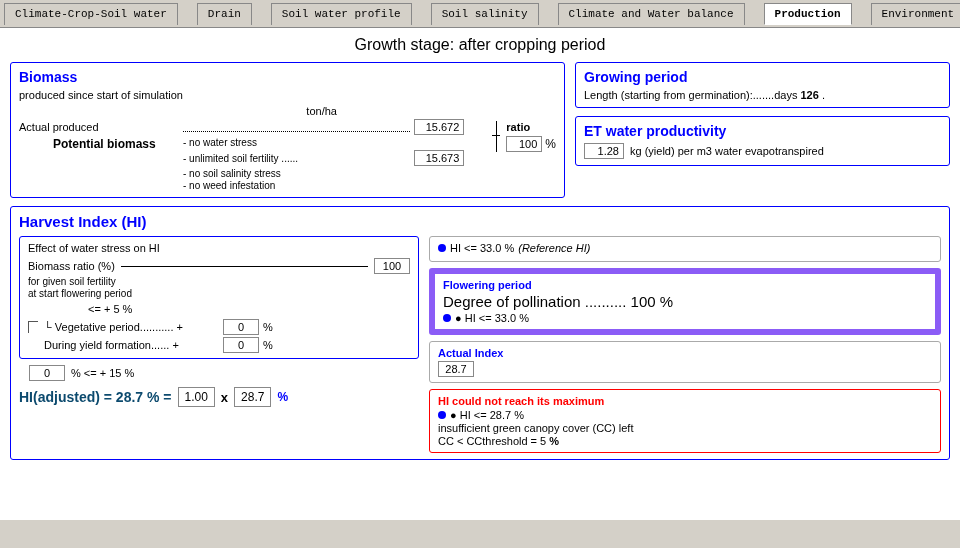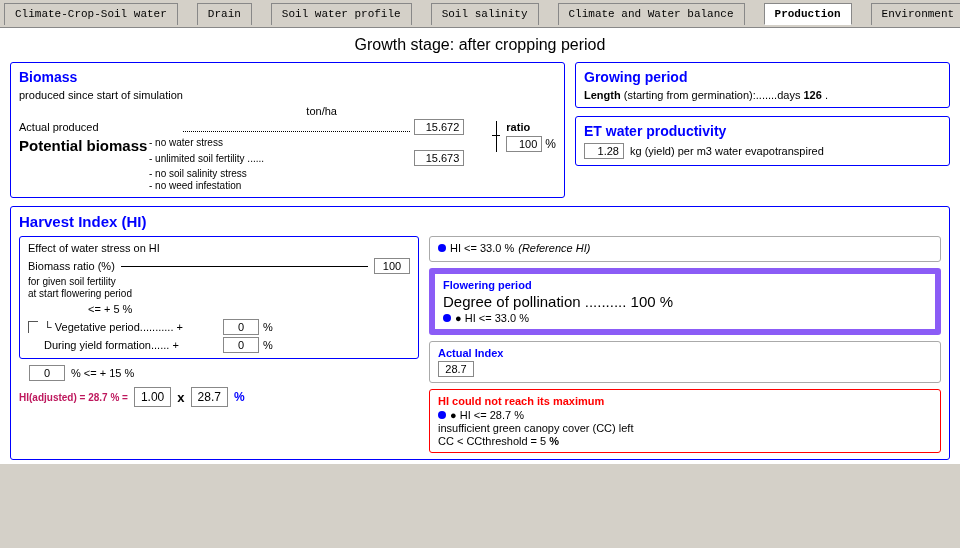--- a/index.html
+++ b/index.html
@@ -46,21 +46,21 @@
       width: 1px;
       height: 16px;
       background: #888;
       margin: 0 1px;
     }
 
     
     .main {
       background: #fff;
       width: 960px;
-      height: 436px;
+      height: 492px;
       padding: 8px 10px;
     }
 
     
     .page-title {
       text-align: center;
       color: #00f;
       font-size: 16px;
       font-weight: bold;
       margin-bottom: 8px;
@@ -127,21 +127,21 @@
       text-align: right;
       font-size: 11px;
     }
 
     
     .growing-period-text {
       font-size: 11px;
       color: #000;
     }
     .growing-period-text .label {
-      font-weight: bold;
+      font-weight: normal;
     }
 
     
     .et-panel {
       border: 1px solid #00f;
       border-radius: 3px;
       padding: 6px 8px;
       margin-bottom: 8px;
     }
     .et-title {
@@ -294,21 +294,21 @@
 
             <div style="text-align:center; margin-left:160px; margin-bottom:2px; font-size:11px;">ton/ha</div>
 
             <div class="biomass-row">
               <div class="biomass-label">Actual produced</div>
               <div class="biomass-dots"></div>
               <div class="value-box">15.672</div>
             </div>
 
             <div style="display:flex; align-items:flex-start; gap:0; margin-top:2px;">
-              <div style="font-weight:bold; font-size:15px; flex:0 0 130px;">Potential biomass</div>
+              <div style="font-weight:bold; font-size:12px; flex:0 0 130px;margin-left:34px;">Potential biomass</div>
               <div style="flex:1;">
                 <div style="display:flex; align-items:center; gap:4px; margin-bottom:2px;">
                   <div style="font-size:10px; flex:1;">- no water stress</div>
                 </div>
                 <div style="display:flex; align-items:center; gap:4px; margin-bottom:2px;">
                   <div style="font-size:10px; flex:1;">- unlimited soil fertility ......</div>
                   <div class="value-box">15.673</div>
                 </div>
                 <div style="font-size:10px; margin-bottom:1px;">- no soil salinity stress</div>
                 <div style="font-size:10px;">- no weed infestation</div>
@@ -397,21 +397,21 @@
             <span style="font-size:11px;">%</span>
           </div>
         </div>
 
         <div style="display:flex; align-items:center; gap:6px; margin-bottom:4px; margin-left:10px;">
           <div class="small-box">0</div>
           <span style="font-size:11px;">% &lt;= + 15  %</span>
         </div>
 
         <div style="display:flex; align-items:center; gap:6px; margin-top:6px;">
-          <div style="font-weight:bold; font-size:10px; color:#be185d;">HI(adjusted) = 28.7 % =</div>
+          <div style="font-weight:bold; font-size:14px; color:#0c4a6e;">HI(adjusted) = 28.7 % =</div>
           <div class="eq-box" style="border:1px solid #888; padding:2px 6px; font-size:12px; background:#fff;">1.00</div>
           <span style="font-size:13px; font-weight:bold;">x</span>
           <div class="eq-box" style="border:1px solid #888; padding:2px 6px; font-size:12px; background:#fff;">28.7</div>
           <span style="font-size:12px; font-weight:bold; color:#00f;">%</span>
         </div>
 
       </div>
 
       <div class="hi-section-right">
 

